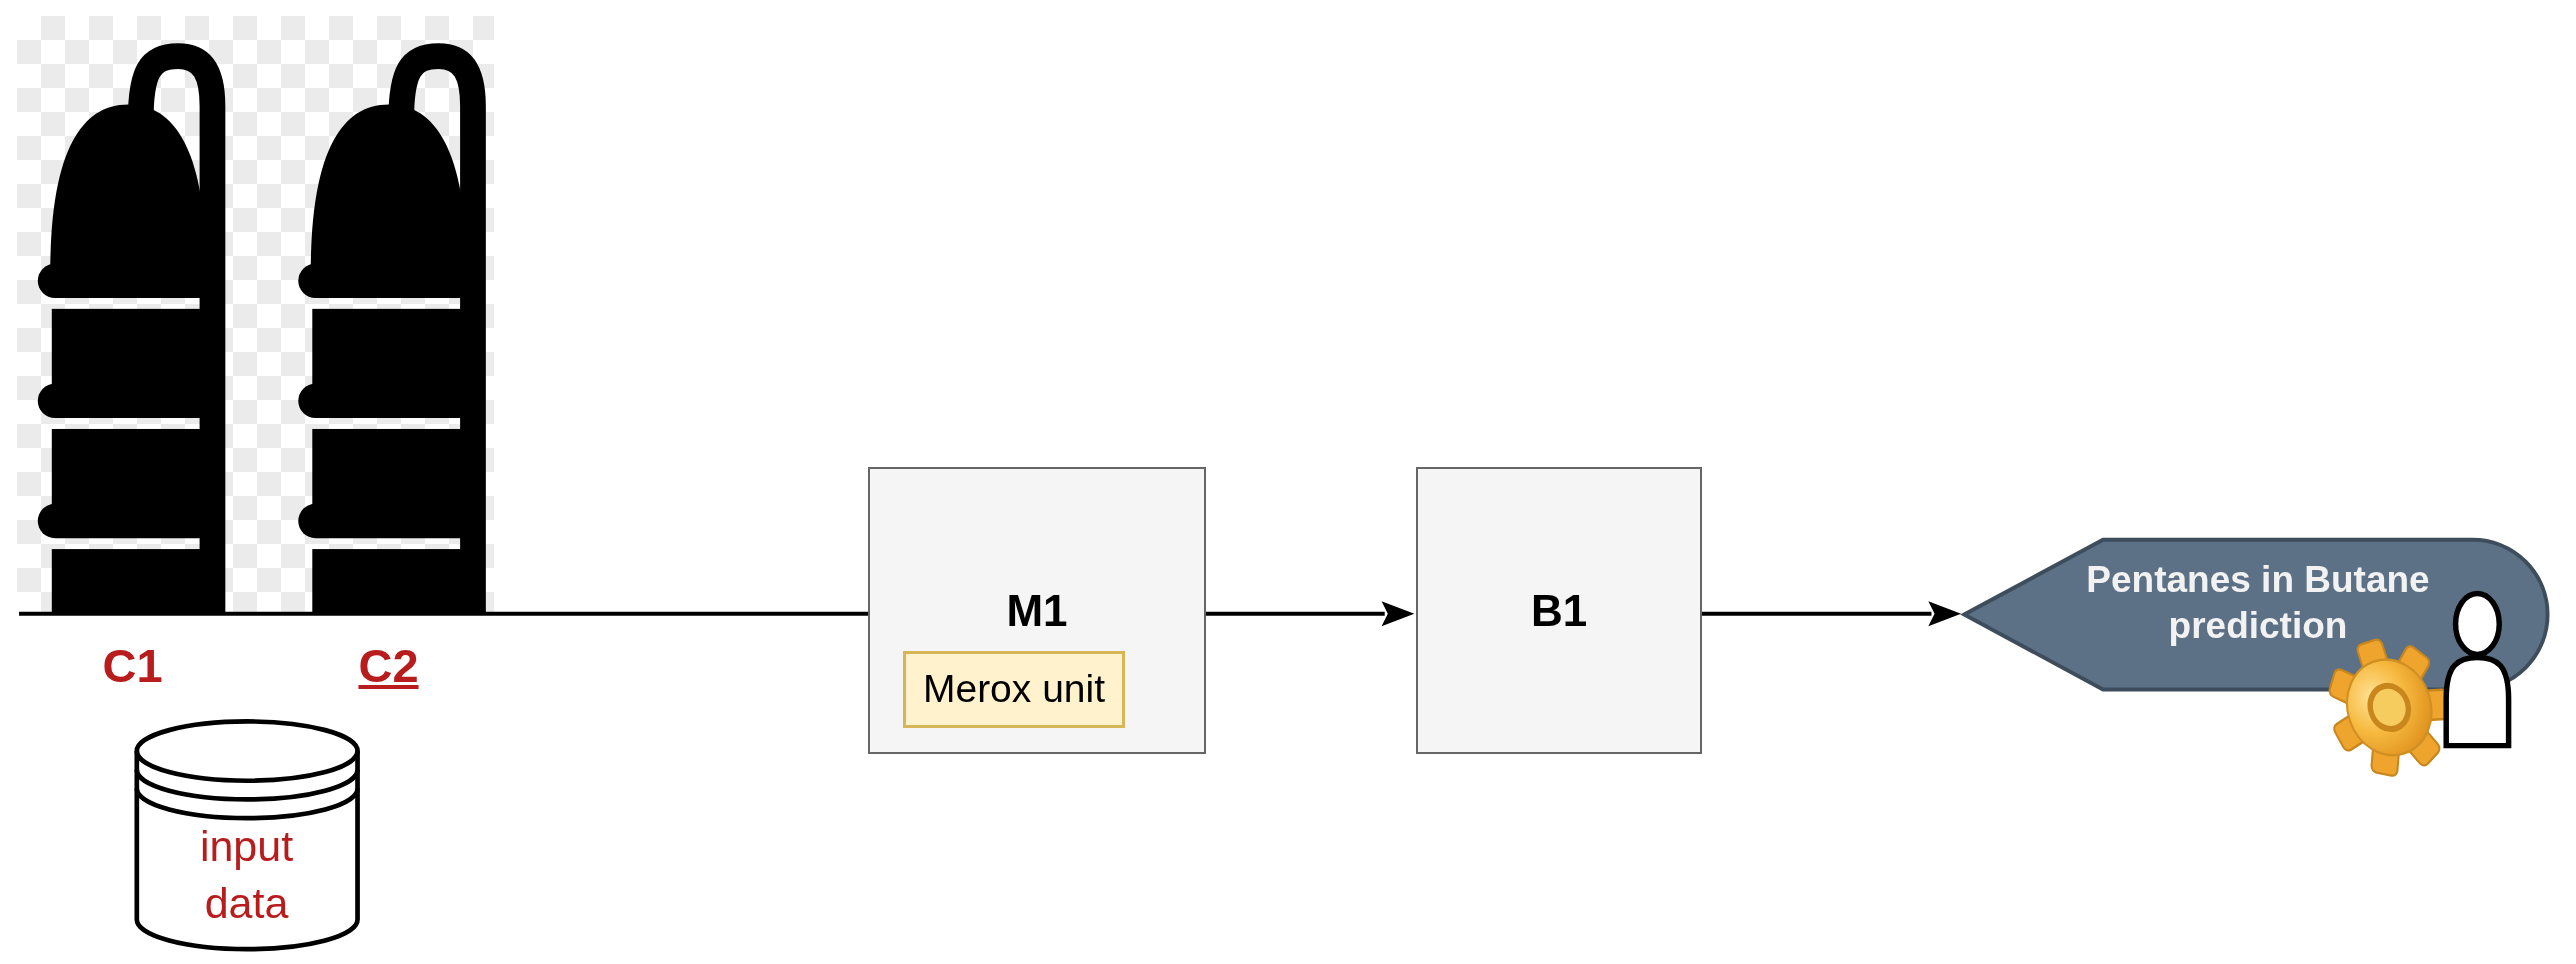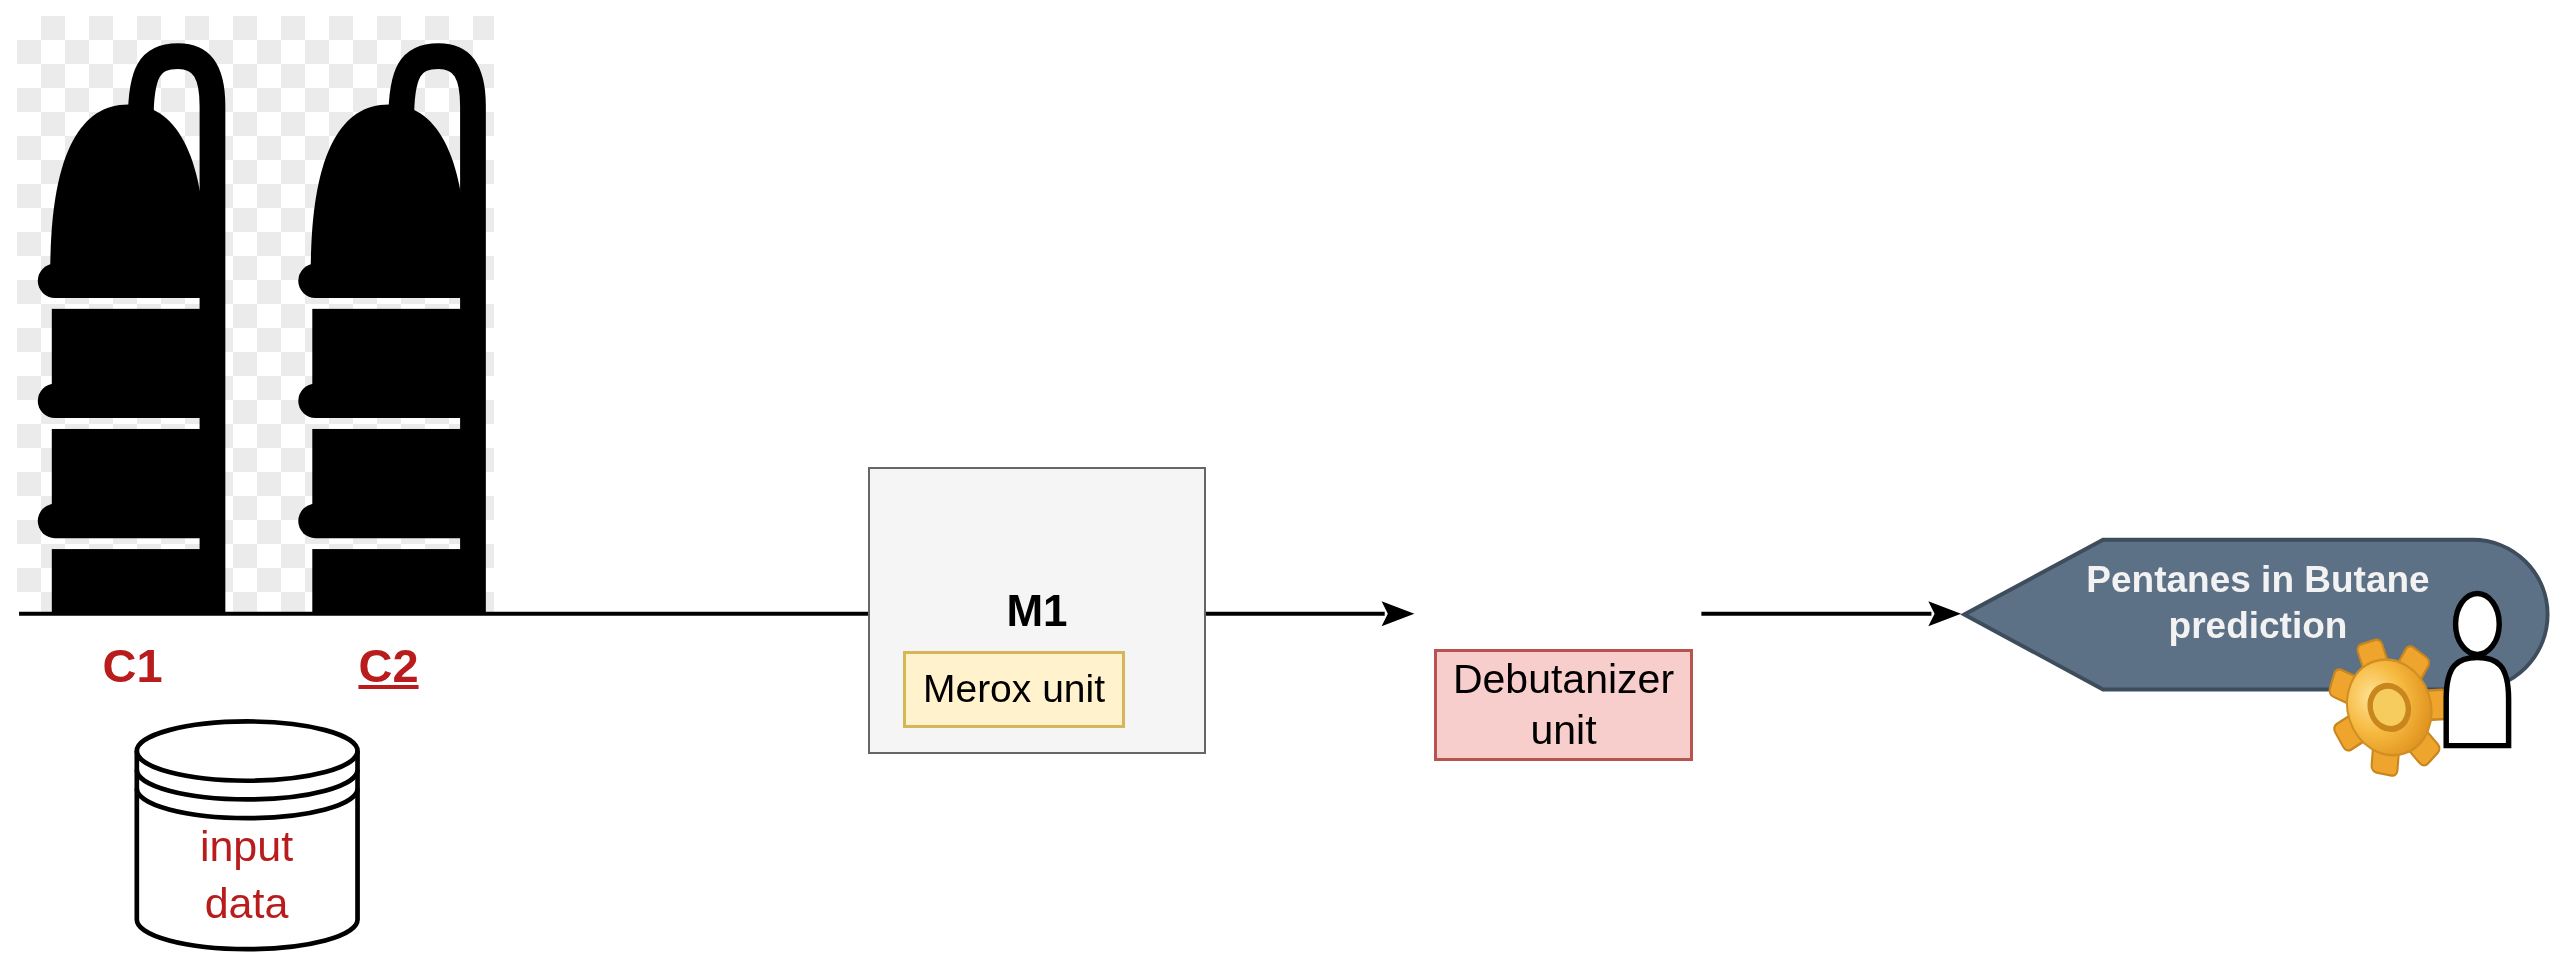--- a/index.html
+++ b/index.html
@@ -116,22 +116,22 @@
     <path d="M 2518 788 L 2696 692 L 3170 692 A 96 96 0 0 1 3170 884 L 2696 884 Z" fill="#5c7186" stroke="#3d4d5c" stroke-width="5"></path>
   </svg>
 
   <div class="node-box" style="left:868px; top:467px; width:338px; height:287px;padding-left:12px;">
     <div class="node-title">M1</div>
   </div>
   <div class="sub-box merox">
     <span>Merox unit</span>
   </div>
 
-  <div class="sub-box debutanizer">
-    <span>Debutanizer unit</span>
+  <div class="node-box" style="left:1416px; top:467px; width:286px; height:287px;">
+    <div class="node-title">B1</div>
   </div>
 
   <div class="free-label col-label" style="left:70px;">C1</div>
   <div class="free-label col-label" style="left:326px;text-decoration:underline;">C2</div>
 
   <div class="free-label cylinder-label">input data</div>
 
   <div class="free-label prediction-label">Pentanes in Butane prediction</div>
 
   <svg class="layer icons" width="2576" height="964" viewBox="0 0 3302 1236" xmlns="http://www.w3.org/2000/svg">

